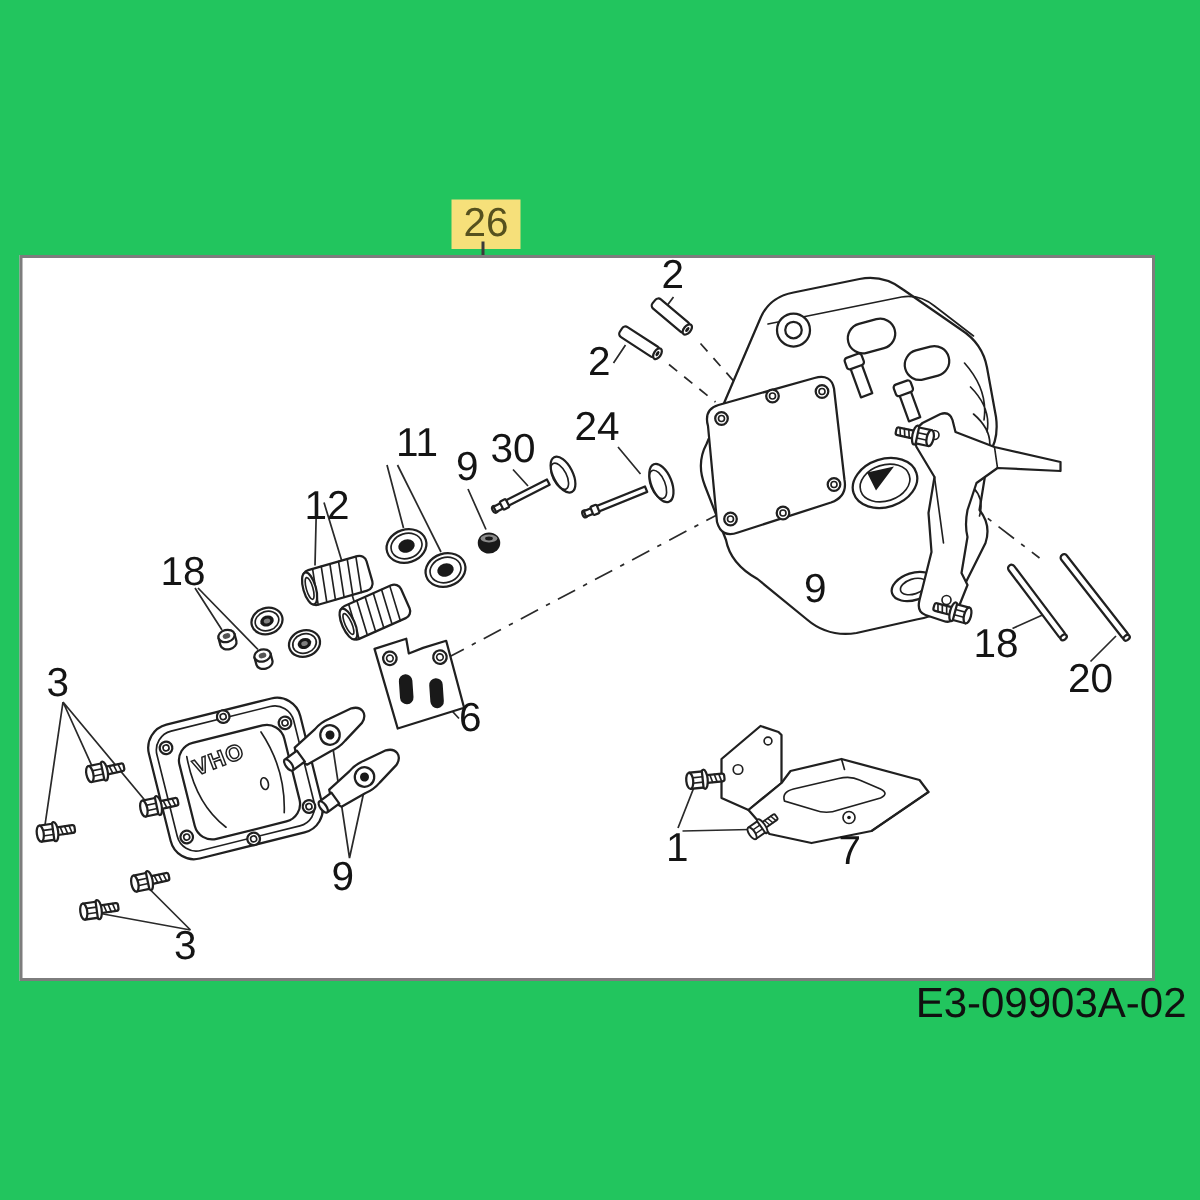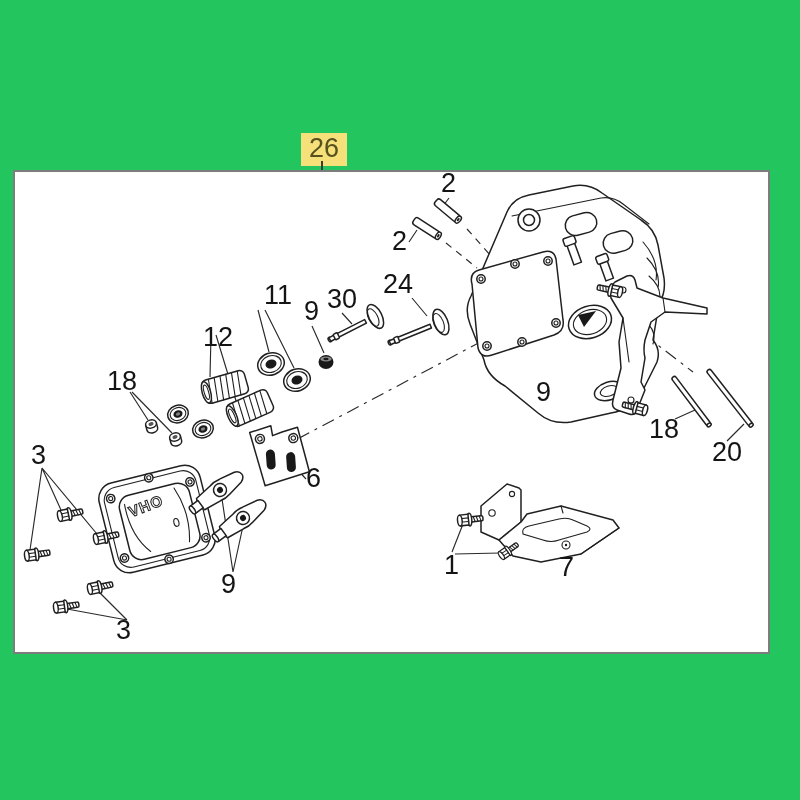--- a/index.html
+++ b/index.html
@@ -302,13 +302,14 @@
   <div class="callout" style="left:31px;top:442px">3</div>
   <div class="callout" style="left:116px;top:617px">3</div>
   <div class="callout" style="left:221px;top:571px">9</div>
   <div class="callout" style="left:306px;top:465px">6</div>
   <div class="callout" style="left:536px;top:379px">9</div>
   <div class="callout" style="left:649px;top:416px">18</div>
   <div class="callout" style="left:712px;top:439px">20</div>
   <div class="callout" style="left:444px;top:552px">1</div>
   <div class="callout" style="left:559px;top:554px">7</div>
 
+  <div id="drawing-code">E3-09903A-02</div>
 </div>
 
 </body></html>

